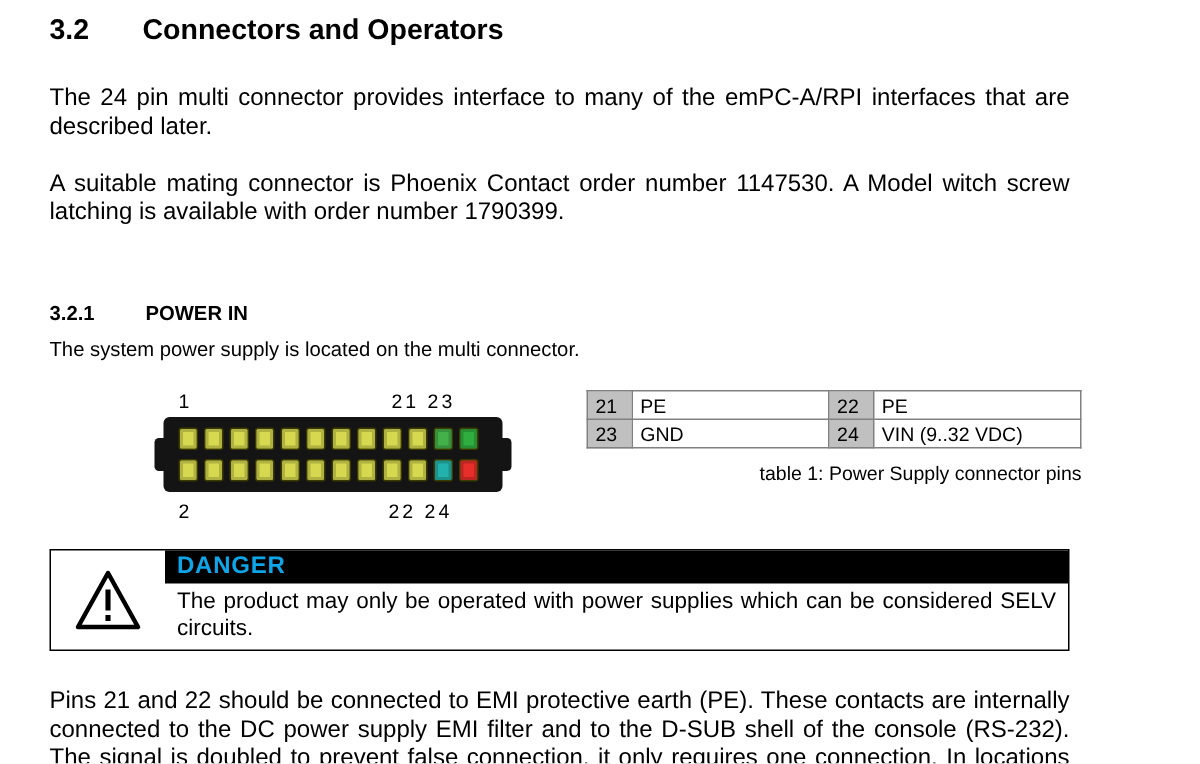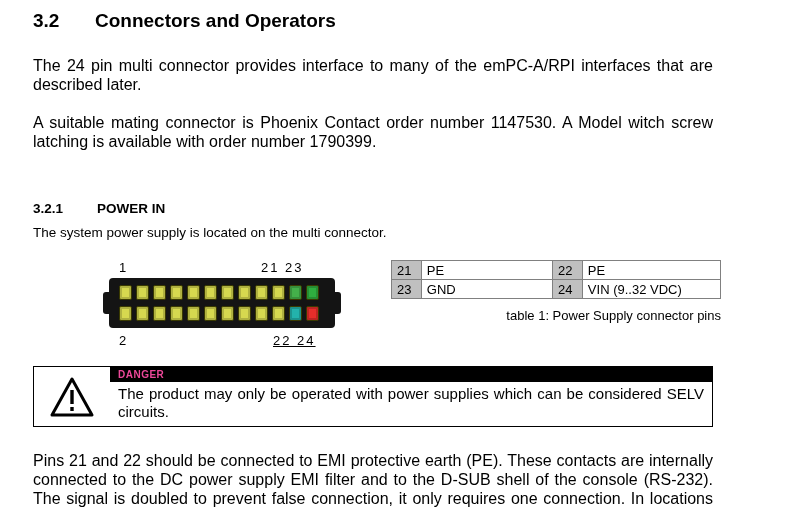--- a/index.html
+++ b/index.html
@@ -19,21 +19,21 @@
   .subsection-intro { margin-top:9px; font-size:13.5px; }
 
   
   .fig-row { margin-top:20px; display:flex; align-items:flex-start; }
 
   .connector-wrap { position:relative; width:252px; height:88px; margin-left:70px; flex:none; }
   .pin-label { position:absolute; font-size:13px; }
   .lbl-1  { top:0;  left:16px; }
   .lbl-2  { bottom:0; left:16px; }
   .lbl-2123 { top:0; left:158px; letter-spacing:2px; }
-  .lbl-2224 { bottom:0; left:170px; letter-spacing:2px;text-decoration:underline; }
+  .lbl-2224 { bottom:0; left:156px; letter-spacing:2px; }
 
   .connector-body { position:absolute; top:18px; left:6px; width:226px; height:50px;
                     background:#141414; border-radius:4px; padding:7px 10px;
                     display:flex; flex-direction:column; justify-content:space-between; }
   .connector-body::before, .connector-body::after {
       content:""; position:absolute; top:14px; width:7px; height:22px; background:#141414; }
   .connector-body::before { left:-6px; border-radius:3px 0 0 3px; }
   .connector-body::after  { right:-6px; border-radius:0 3px 3px 0; }
   .pin-row { display:flex; gap:4px; }
   .pin { width:13px; height:15px; border:1px solid #3a3a00; border-radius:2px;
@@ -45,21 +45,21 @@
   table.pin-table td { border:1px solid #808080; padding:1px 5px; height:19px; }
   td.num { background:#c0c0c0; width:30px; }
   td.val { width:135px; background:#fff; }
   td.val2 { width:142px; background:#fff; }
   .table-caption { margin-top:9px; font-size:13px; text-align:right; width:330px; }
 
   
   .danger-box { margin-top:18px; border:1px solid #000; display:flex; min-height:57px; }
   .danger-icon-cell { width:76px; flex:none; display:flex; align-items:center; justify-content:center; }
   .danger-content { flex:1; display:flex; flex-direction:column; }
-  .danger-title { background:#000; color:#ec4899; font-weight:bold; font-size:10px;
+  .danger-title { background:#000; color:#0ea5e9; font-weight:bold; font-size:16px;
                   padding:2px 8px; letter-spacing:0.5px; }
   .danger-text { font-size:15px; line-height:18px; padding:3px 8px 5px 8px; text-align:justify; }
 
   .closing { margin-top:14px; }
 </style>
 </head>
 <body>
 
 <div class="page">
   <div class="content">

